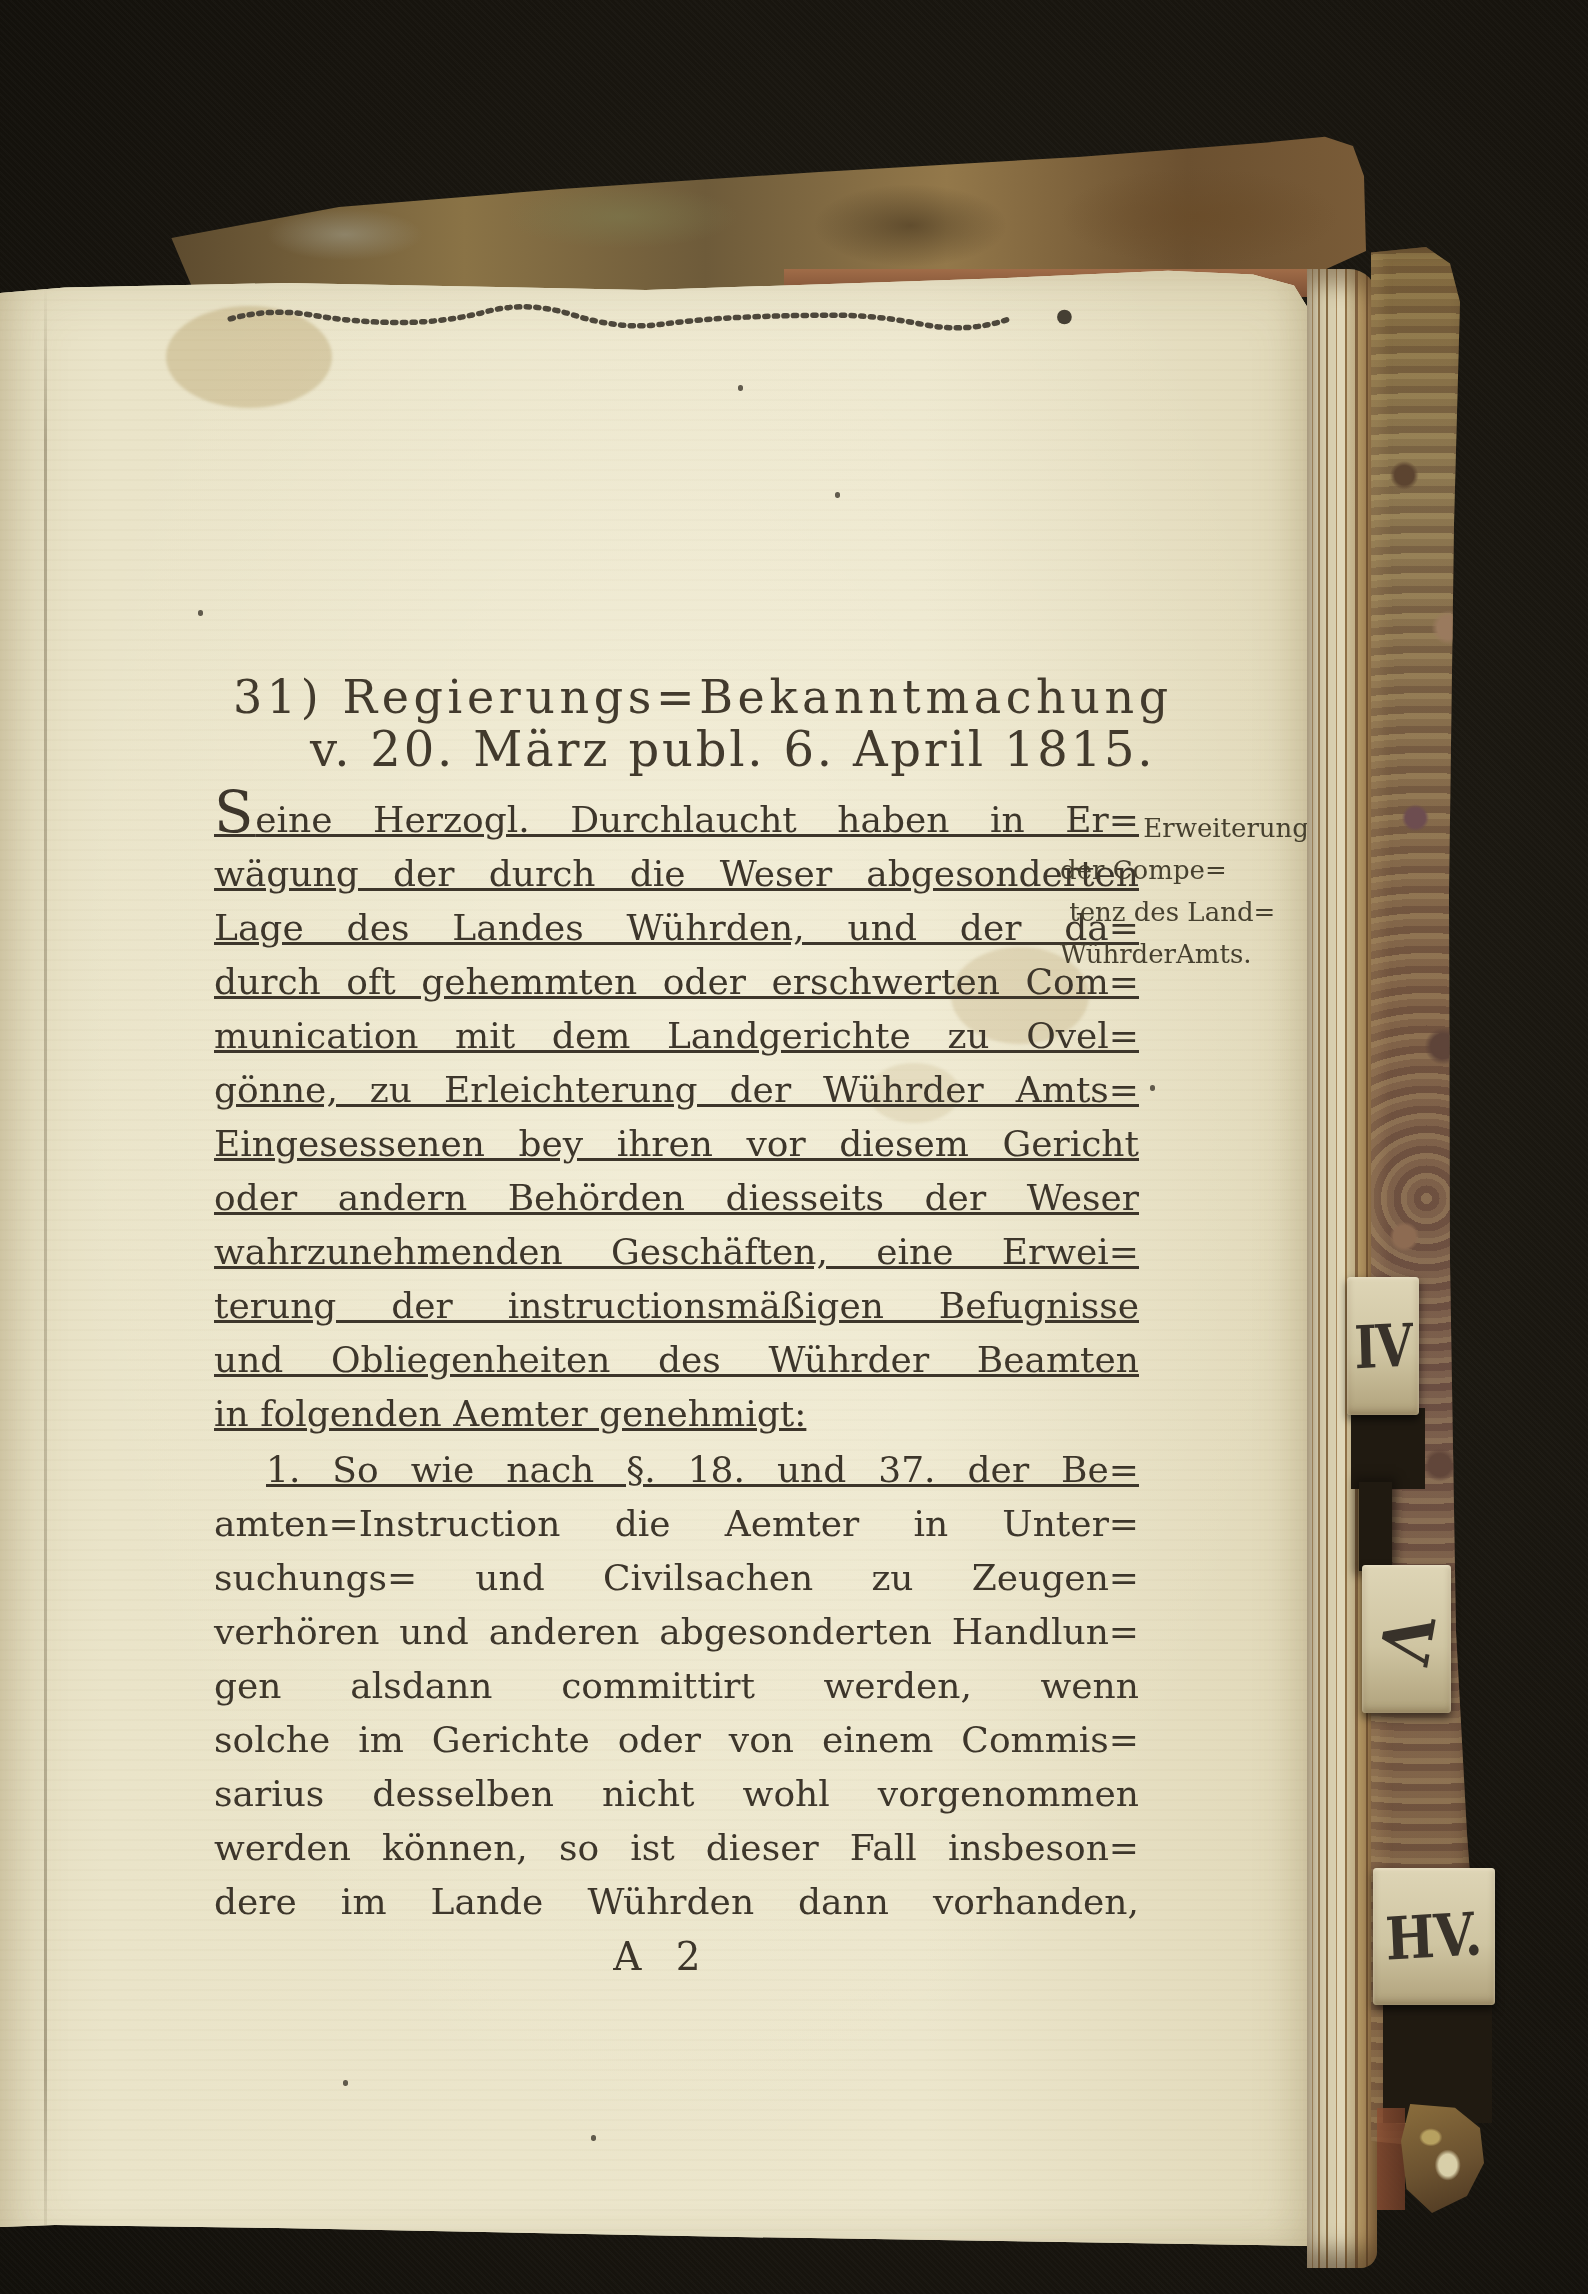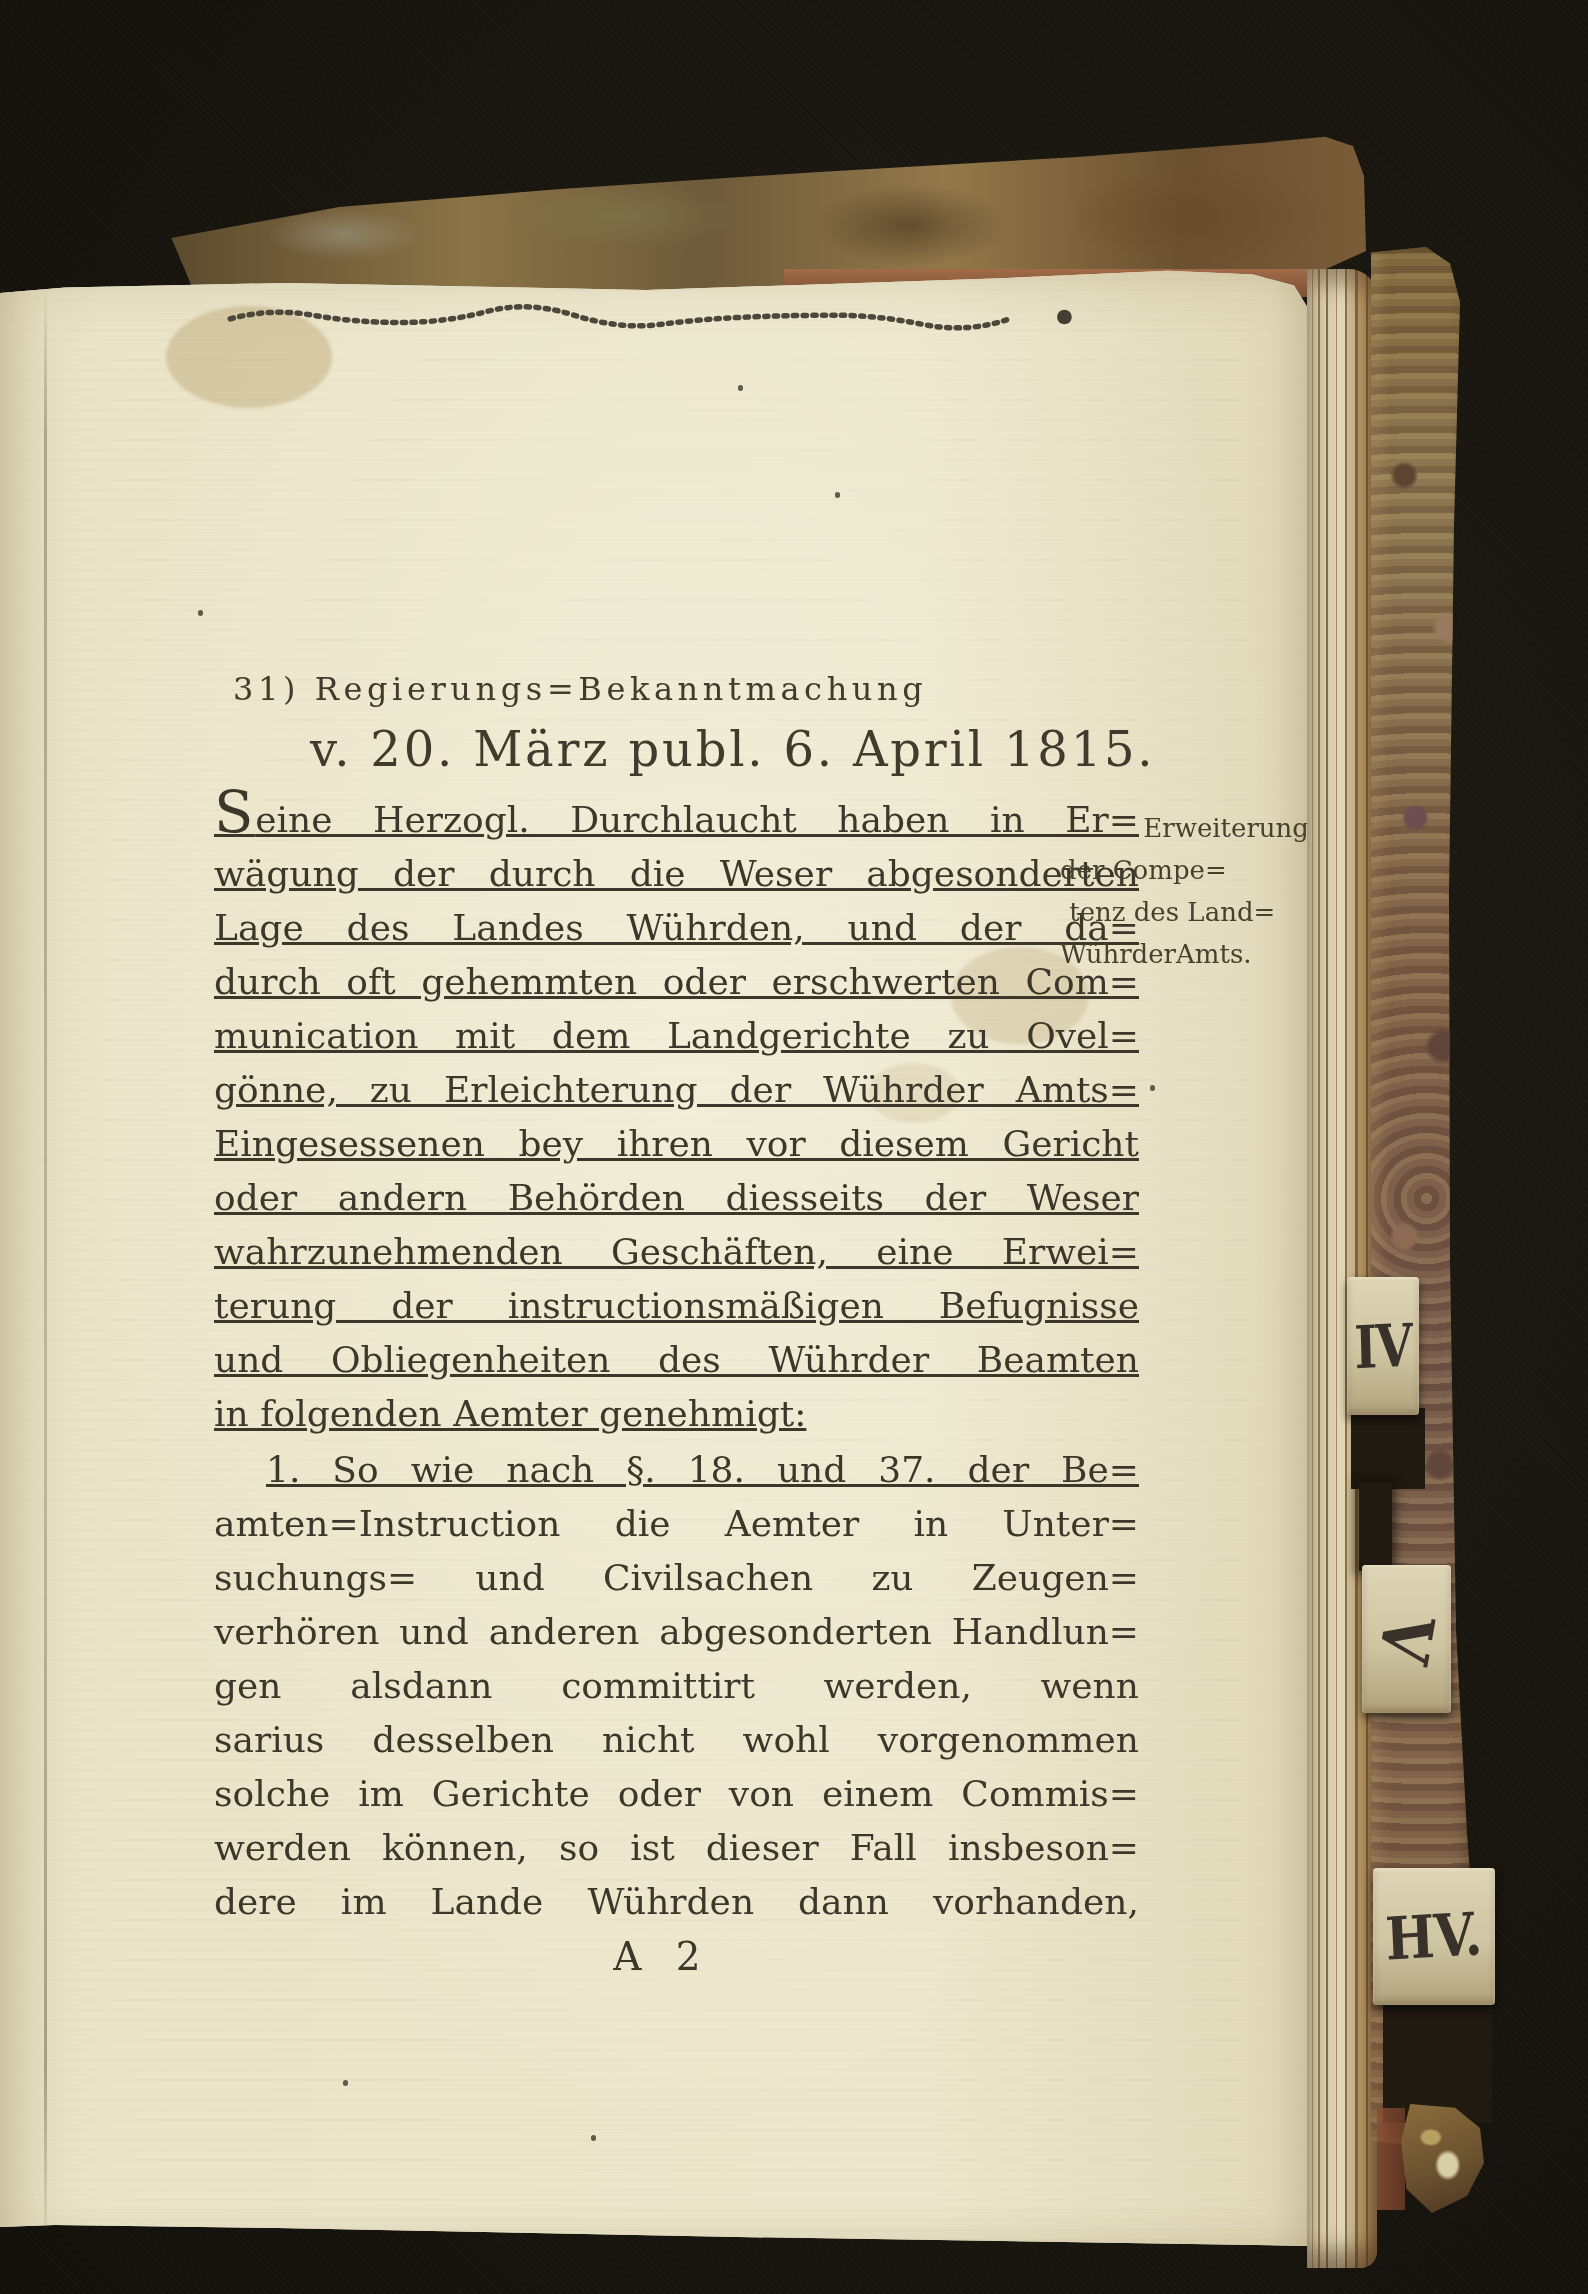--- a/index.html
+++ b/index.html
@@ -39,21 +39,21 @@
       #e9e3c8;
     box-shadow:inset 0 0 65px rgba(140,118,70,.30), inset 0 -23px 42px rgba(120,98,55,.18);
     color:#3b342a;
   }
   .crease{left:44px;top:16.6px;width:2.8px;height:1940px;
     background:linear-gradient(180deg,rgba(110,98,70,.0),rgba(110,98,70,.45) 8%,rgba(110,98,70,.30) 60%,rgba(110,98,70,.5) 92%,rgba(110,98,70,.1));}
   .stain{border-radius:50%;filter:blur(1.8px);}
   .speck{width:4.6px;height:5.5px;border-radius:50%;background:#3e382d;opacity:.8;}
 
   
-  .h1{left:233px;top:401px;font-size:32px;letter-spacing:4.6px;white-space:nowrap;color:#423a2d;}
+  .h1{left:233px;top:401px;font-size:46px;letter-spacing:4.6px;white-space:nowrap;color:#423a2d;}
   .h2{left:310px;top:452px;font-size:48px;letter-spacing:2.8px;white-space:nowrap;color:#423a2d;}
   .body-par{left:214px;width:925px;font-size:36px;line-height:54px;color:#3d362b;}
   .par1{top:524px;text-decoration:underline;}
   .par2{top:1174px;}
   .bline{text-align:justify;text-align-last:justify;}
   .bline.no-just{text-align-last:left;}
   .bline.indent{padding-left:52px;text-decoration:underline;}
   .bline.init::first-letter{font-size:1.6em;line-height:.6;letter-spacing:1.8px;}
   .margin-note{left:1060px;top:538px;width:249px;font-size:26px;line-height:42px;color:#46402f;}
   .mline{white-space:nowrap;}
@@ -163,22 +163,22 @@
     <div class="bline">und Obliegenheiten des Wührder Beamten</div>
     <div class="bline no-just">in folgenden Aemter genehmigt:</div>
   </div>
 
   <div class="abs body-par par2">
     <div class="bline indent">1. So wie nach §. 18. und 37. der Be=</div>
     <div class="bline">amten=Instruction die Aemter in Unter=</div>
     <div class="bline">suchungs= und Civilsachen zu Zeugen=</div>
     <div class="bline">verhören und anderen abgesonderten Handlun=</div>
     <div class="bline">gen alsdann committirt werden, wenn</div>
+    <div class="bline">solche im Gerichte oder von einem Commis=</div>
     <div class="bline">sarius desselben nicht wohl vorgenommen</div>
-    <div class="bline">solche im Gerichte oder von einem Commis=</div>
     <div class="bline">werden können, so ist dieser Fall insbeson=</div>
     <div class="bline">dere im Lande Wührden dann vorhanden,</div>
   </div>
 
   <div class="abs margin-note">
     <div class="mline m0">Erweiterung</div>
     <div class="mline">der Compe=</div>
     <div class="mline m2">tenz des Land=</div>
     <div class="mline">WührderAmts.</div>
   </div>

